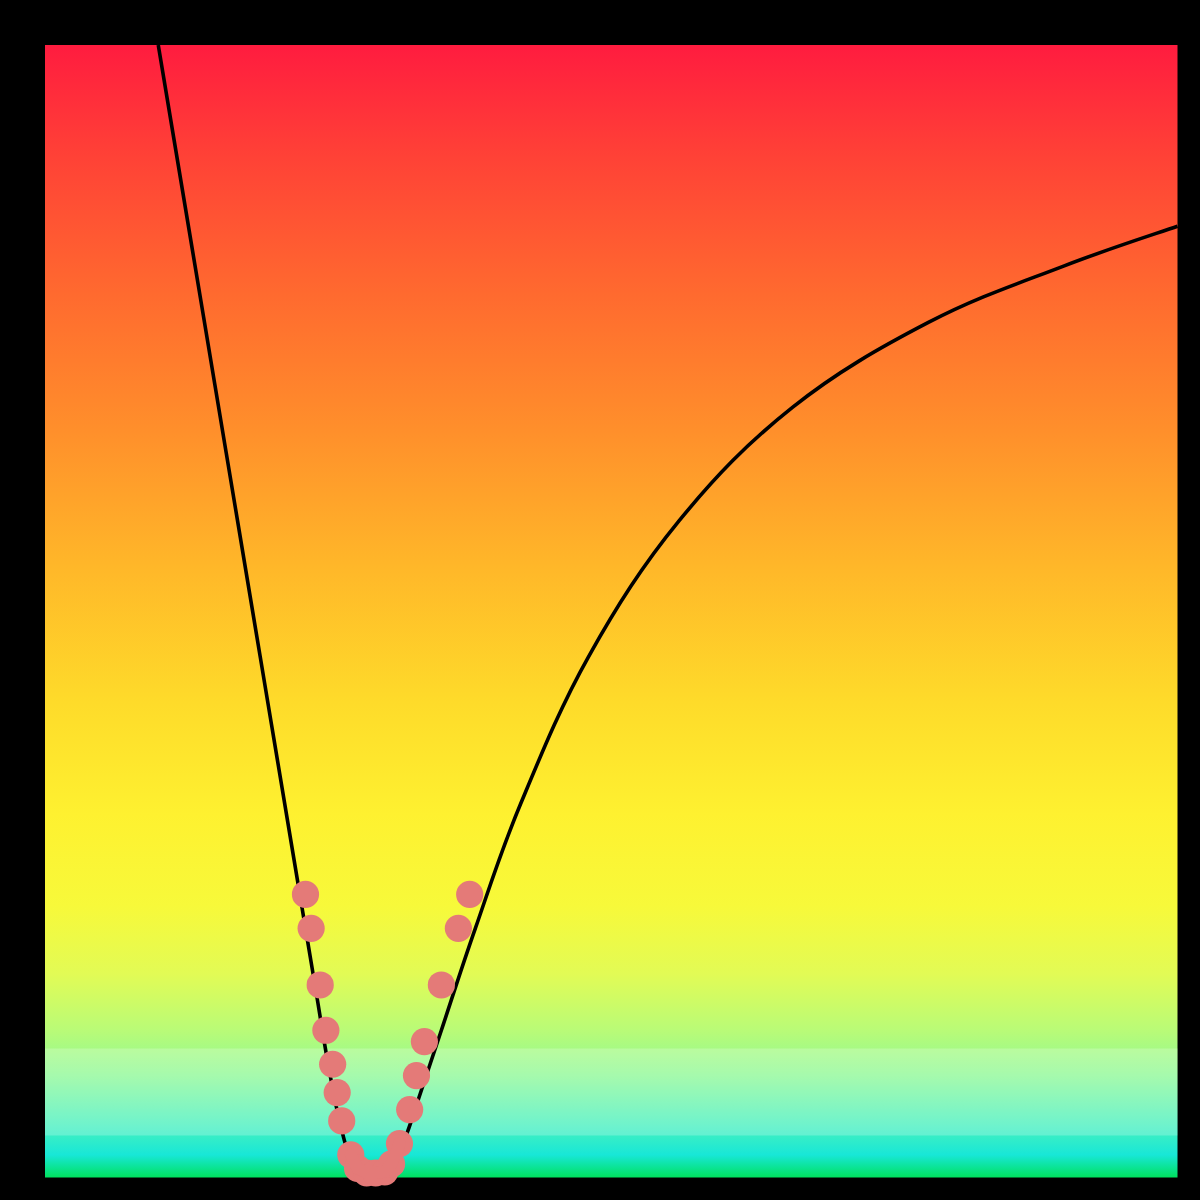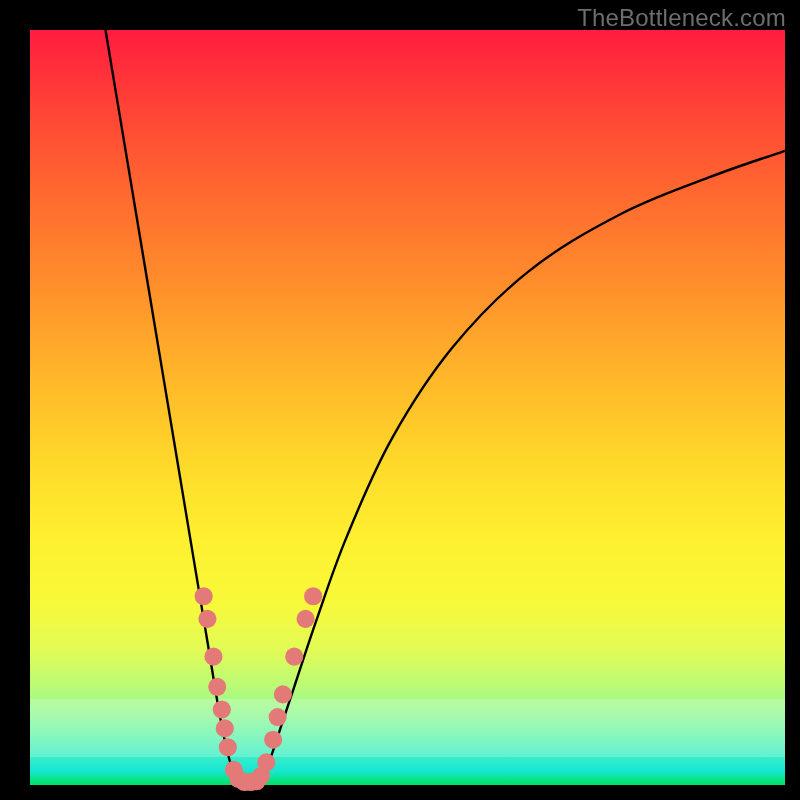--- a/index.html
+++ b/index.html
@@ -66,21 +66,20 @@
     top: 0;
     width: 755px;
     height: 755px;
     overflow: visible;
   }
 </style>
 </head>
 <body>
 
 <div class="frame">
-  <div class="watermark">TheBottleneck.com</div>
 
   <div class="plot-area">
     <div class="band" style="top: 668.93px; height: 58.135px; bottom: auto;"></div>
     <svg class="curves" viewBox="0 0 755 755" preserveAspectRatio="none">
       <path id="left-path" fill="none" stroke="#000" stroke-width="2.4" d="M 75.5 0 C 78.218 16.308000000000003, 85.16399999999999 57.984000000000016, 90.6 90.60000000000002 C 96.036 123.21600000000004, 100.26400000000001 148.58400000000006, 105.70000000000002 181.20000000000005 C 111.13600000000002 213.81600000000003, 115.364 239.18400000000003, 120.8 271.8 C 126.23599999999999 304.416, 130.464 329.784, 135.9 362.4 C 141.336 395.01599999999996, 145.564 420.384, 151 453 C 156.436 485.616, 162.023 519.1379999999999, 166.1 543.5999999999999 C 170.177 568.0619999999999, 170.93200000000002 572.592, 173.65 588.9 C 176.368 605.208, 178.482 617.892, 181.2 634.2 C 183.91799999999998 650.508, 186.03199999999998 664.551, 188.75 679.5 C 191.46800000000002 694.449, 193.582 705.6985, 196.3 717.25 C 199.01800000000003 728.8015, 201.132 736.88, 203.85000000000002 743.675 C 206.56800000000004 750.4699999999999, 210.04100000000003 752.9615, 211.40000000000003 755"></path>
       <path id="floor-path" fill="none" stroke="#000" stroke-width="2.4" d="M 211.40000000000003 755 C 212.75900000000001 755, 216.232 755, 218.95 755 C 221.66799999999998 755, 225.141 755, 226.5 755"></path>
       <path id="right-path" fill="none" stroke="#000" stroke-width="2.4" d="M 226.5 755 C 227.859 752.9615, 231.33200000000002 749.111, 234.05 743.675 C 236.768 738.2389999999999, 238.882 732.2745, 241.6 724.8 C 244.31799999999998 717.3254999999999, 245.073 714.381, 249.15 702.15 C 253.227 689.919, 257.455 677.235, 264.25 656.85 C 271.045 636.465, 277.387 616.0799999999999, 286.9 588.9 C 296.41299999999995 561.72, 303.51 538.466, 317.09999999999997 505.85 C 330.68999999999994 473.23400000000004, 343.37399999999997 441.675, 362.4 407.7 C 381.426 373.72499999999997, 398.3380000000001 346.99800000000005, 422.80000000000007 317.1 C 447.26200000000006 287.202, 468.40200000000004 265.38249999999994, 498.3 241.5999999999999 C 528.198 217.8174999999999, 556.284 201.96250000000003, 588.9 184.97500000000002 C 621.516 167.9875, 649.602 158.7764999999999, 679.5 147.2249999999999 C 709.398 135.6734999999999, 741.41 125.55650000000004, 755 120.80000000000007"></path>
       <g id="dots">
           <circle cx="173.65" cy="566.25" r="9.06" fill="#e47a78"></circle>
           <circle cx="177.42499999999998" cy="588.9" r="9.06" fill="#e47a78"></circle>

